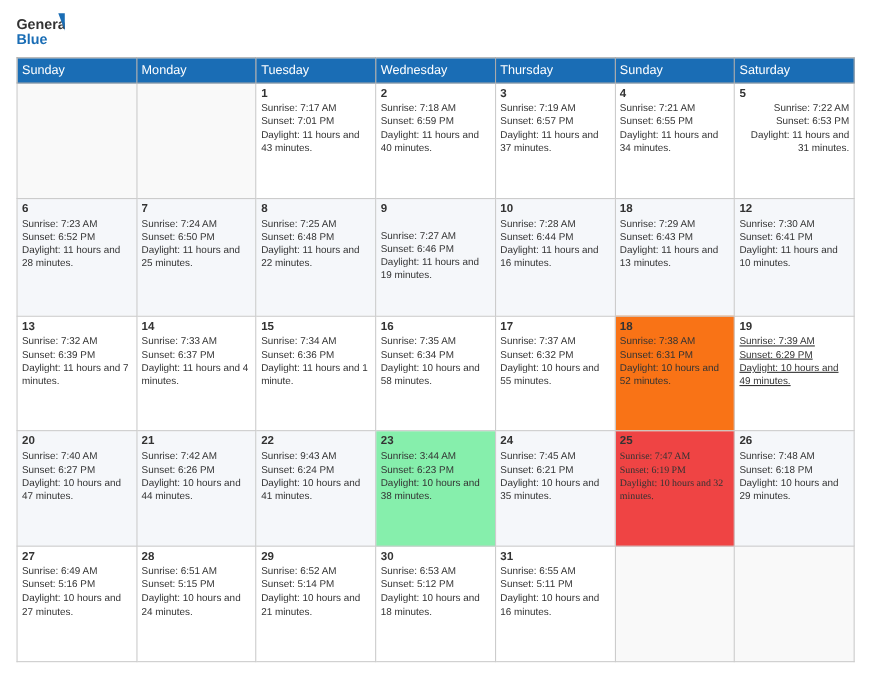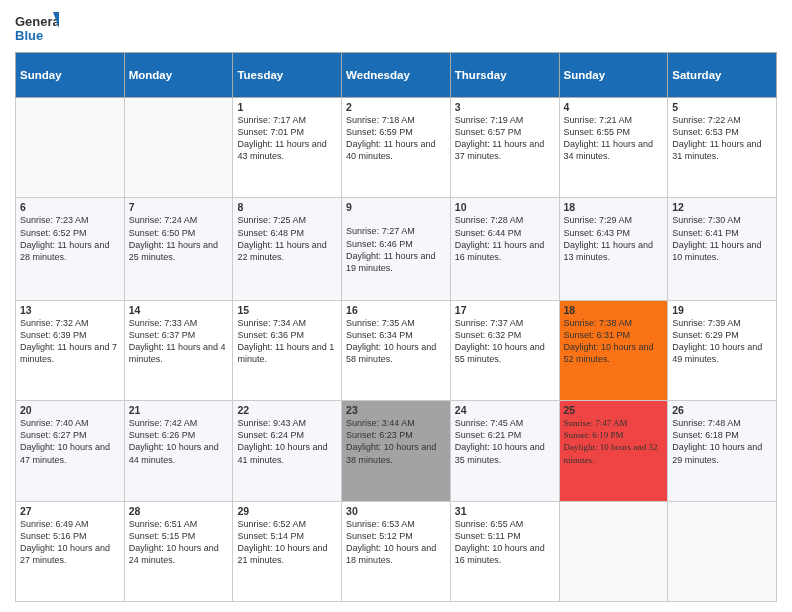--- a/index.html
+++ b/index.html
@@ -45,22 +45,22 @@
       flex: 1;
       border: 1px solid #ccc;
       border-collapse: collapse;
       width: 100%;
       table-layout: fixed;
     }
     .calendar th {
       background: #1a6db5;
       color: #fff;
       font-size: 11.5px;
-      font-weight: bold;
-      padding: 16px 4px;
+      font-weight: normal;
+      padding: 5px 4px;
       text-align: left;
       border: 1px solid #aaa;
     }
     .calendar td {
       vertical-align: top;
       font-size: 9.5px;
       color: #333;
       padding: 3px 4px;
       border: 1px solid #ccc;
       height: 78px;
@@ -140,21 +140,21 @@
 Daylight: 11 hours and 37 minutes.</div>
           </td>
           <td style="background: rgb(255, 255, 255);">
             <span class="day-num">4</span>
             <div class="cell-text" style="white-space: pre-line;">Sunrise: 7:21 AM
 Sunset: 6:55 PM
 Daylight: 11 hours and 34 minutes.</div>
           </td>
           <td style="background: rgb(255, 255, 255);">
             <span class="day-num">5</span>
-            <div class="cell-text" style="white-space: pre-line;">Sunrise: 7:22 AM
+            <div class="cell-text" style="white-space: pre-line; text-align: right;">Sunrise: 7:22 AM
 Sunset: 6:53 PM
 Daylight: 11 hours and 31 minutes.</div>
           </td>
         </tr>
         <tr>
           <td style="background: rgb(245, 247, 250);">
             <span class="day-num">6</span>
             <div class="cell-text" style="white-space: pre-line;">Sunrise: 7:23 AM
 Sunset: 6:52 PM
 Daylight: 11 hours and 28 minutes.</div>
@@ -228,21 +228,21 @@
 Daylight: 10 hours and 55 minutes.</div>
           </td>
           <td style="background: #f97316;">
             <span class="day-num">18</span>
             <div class="cell-text" style="white-space: pre-line;">Sunrise: 7:38 AM
 Sunset: 6:31 PM
 Daylight: 10 hours and 52 minutes.</div>
           </td>
           <td style="background: rgb(255, 255, 255);">
             <span class="day-num">19</span>
-            <div class="cell-text" style="white-space: pre-line;">Sunrise: 7:39 AM
+            <div class="cell-text" style="white-space: pre-line; text-decoration: underline;">Sunrise: 7:39 AM
 Sunset: 6:29 PM
 Daylight: 10 hours and 49 minutes.</div>
           </td>
         </tr>
         <tr>
           <td style="background: rgb(245, 247, 250);">
             <span class="day-num">20</span>
             <div class="cell-text" style="white-space: pre-line;">Sunrise: 7:40 AM
 Sunset: 6:27 PM
 Daylight: 10 hours and 47 minutes.</div>
@@ -252,21 +252,21 @@
             <div class="cell-text" style="white-space: pre-line;">Sunrise: 7:42 AM
 Sunset: 6:26 PM
 Daylight: 10 hours and 44 minutes.</div>
           </td>
           <td style="background: rgb(245, 247, 250);">
             <span class="day-num">22</span>
             <div class="cell-text" style="white-space: pre-line;">Sunrise: 9:43 AM
 Sunset: 6:24 PM
 Daylight: 10 hours and 41 minutes.</div>
           </td>
-          <td style="background: #a3a3a3;">
+          <td style="background: #86efac;">
             <span class="day-num">23</span>
             <div class="cell-text" style="white-space: pre-line;">Sunrise: 3:44 AM
 Sunset: 6:23 PM
 Daylight: 10 hours and 38 minutes.</div>
           </td>
           <td style="background: rgb(245, 247, 250);">
             <span class="day-num">24</span>
             <div class="cell-text" style="white-space: pre-line;">Sunrise: 7:45 AM
 Sunset: 6:21 PM
 Daylight: 10 hours and 35 minutes.</div>

